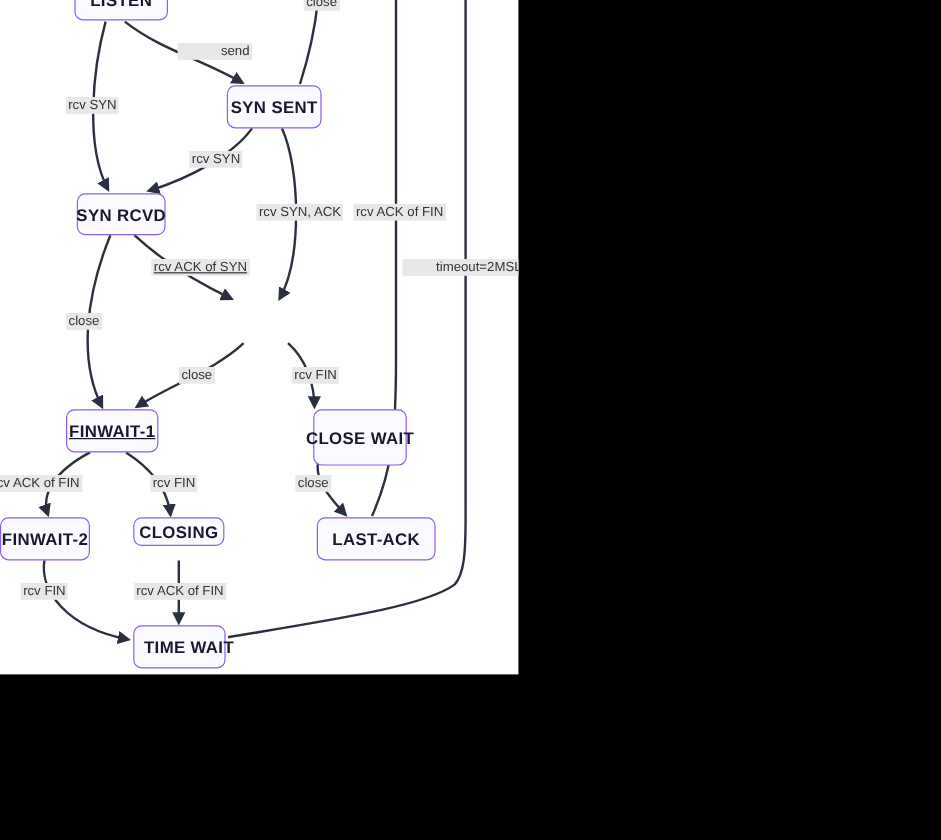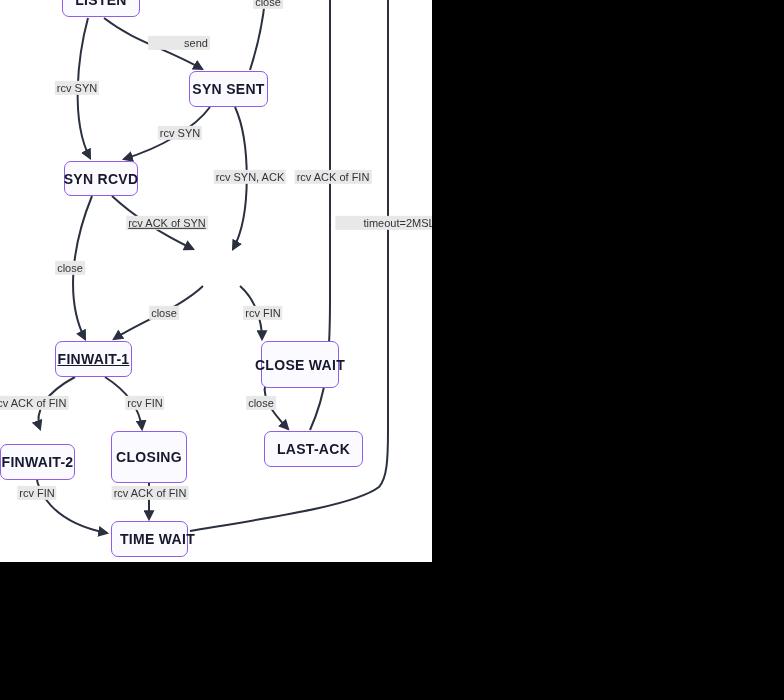--- a/index.html
+++ b/index.html
@@ -83,22 +83,22 @@
     <path class="edge" d="M 149 467 L 149 519" marker-end="url(#arrow)"></path>
     <path class="edge" d="M 310 430 C 327 392 330 360 330 300 L 330 -12" marker-end="url(#arrow)"></path>
     <path class="edge" d="M 190 531 C 280 516 355 505 379 487 C 387 478 388 460 388 430 L 388 -12" marker-end="url(#arrow)"></path>
   </svg>
 
   <div class="node" style="left:62px;top:-18px;width:78px;height:35px;">LISTEN</div>
   <div class="node" style="left:189px;top:71px;width:79px;height:36px;">SYN SENT</div>
   <div class="node" style="left:64px;top:161px;width:74px;height:35px;">SYN RCVD</div>
   <div class="node" style="left:55px;top:341px;width:77px;height:36px;text-decoration:underline;">FINWAIT-1</div>
   <div class="node" style="left:224px;top:341px;width:78px;height:47px;margin-left:37px;">CLOSE WAIT</div>
-  <div class="node" style="left:0px;top:431px;width:75px;height:36px;margin-top:13px;">FINWAIT-2</div>
-  <div class="node" style="left:111px;top:431px;width:76px;height:52px;">CLOSING</div>
+  <div class="node" style="left:0px;top:431px;width:75px;height:36px;">FINWAIT-2</div>
+  <div class="node" style="left:111px;top:431px;width:76px;height:24px;">CLOSING</div>
   <div class="node" style="left:264px;top:431px;width:99px;height:36px;">LAST-ACK</div>
   <div class="node" style="left:111px;top:521px;width:77px;height:36px;padding-left:16px;">TIME WAIT</div>
 
   <div class="edge-label" style="left:268px;top:2px;">close</div>
   <div class="edge-label" style="left:179px;top:43px;padding-left:36px;">send</div>
   <div class="edge-label" style="left:77px;top:88px;">rcv SYN</div>
   <div class="edge-label" style="left:180px;top:133px;">rcv SYN</div>
   <div class="edge-label" style="left:250px;top:177px;">rcv SYN, ACK</div>
   <div class="edge-label" style="left:333px;top:177px;">rcv ACK of FIN</div>
   <div class="edge-label" style="left:167px;top:223px;text-decoration:underline;">rcv ACK of SYN</div>

